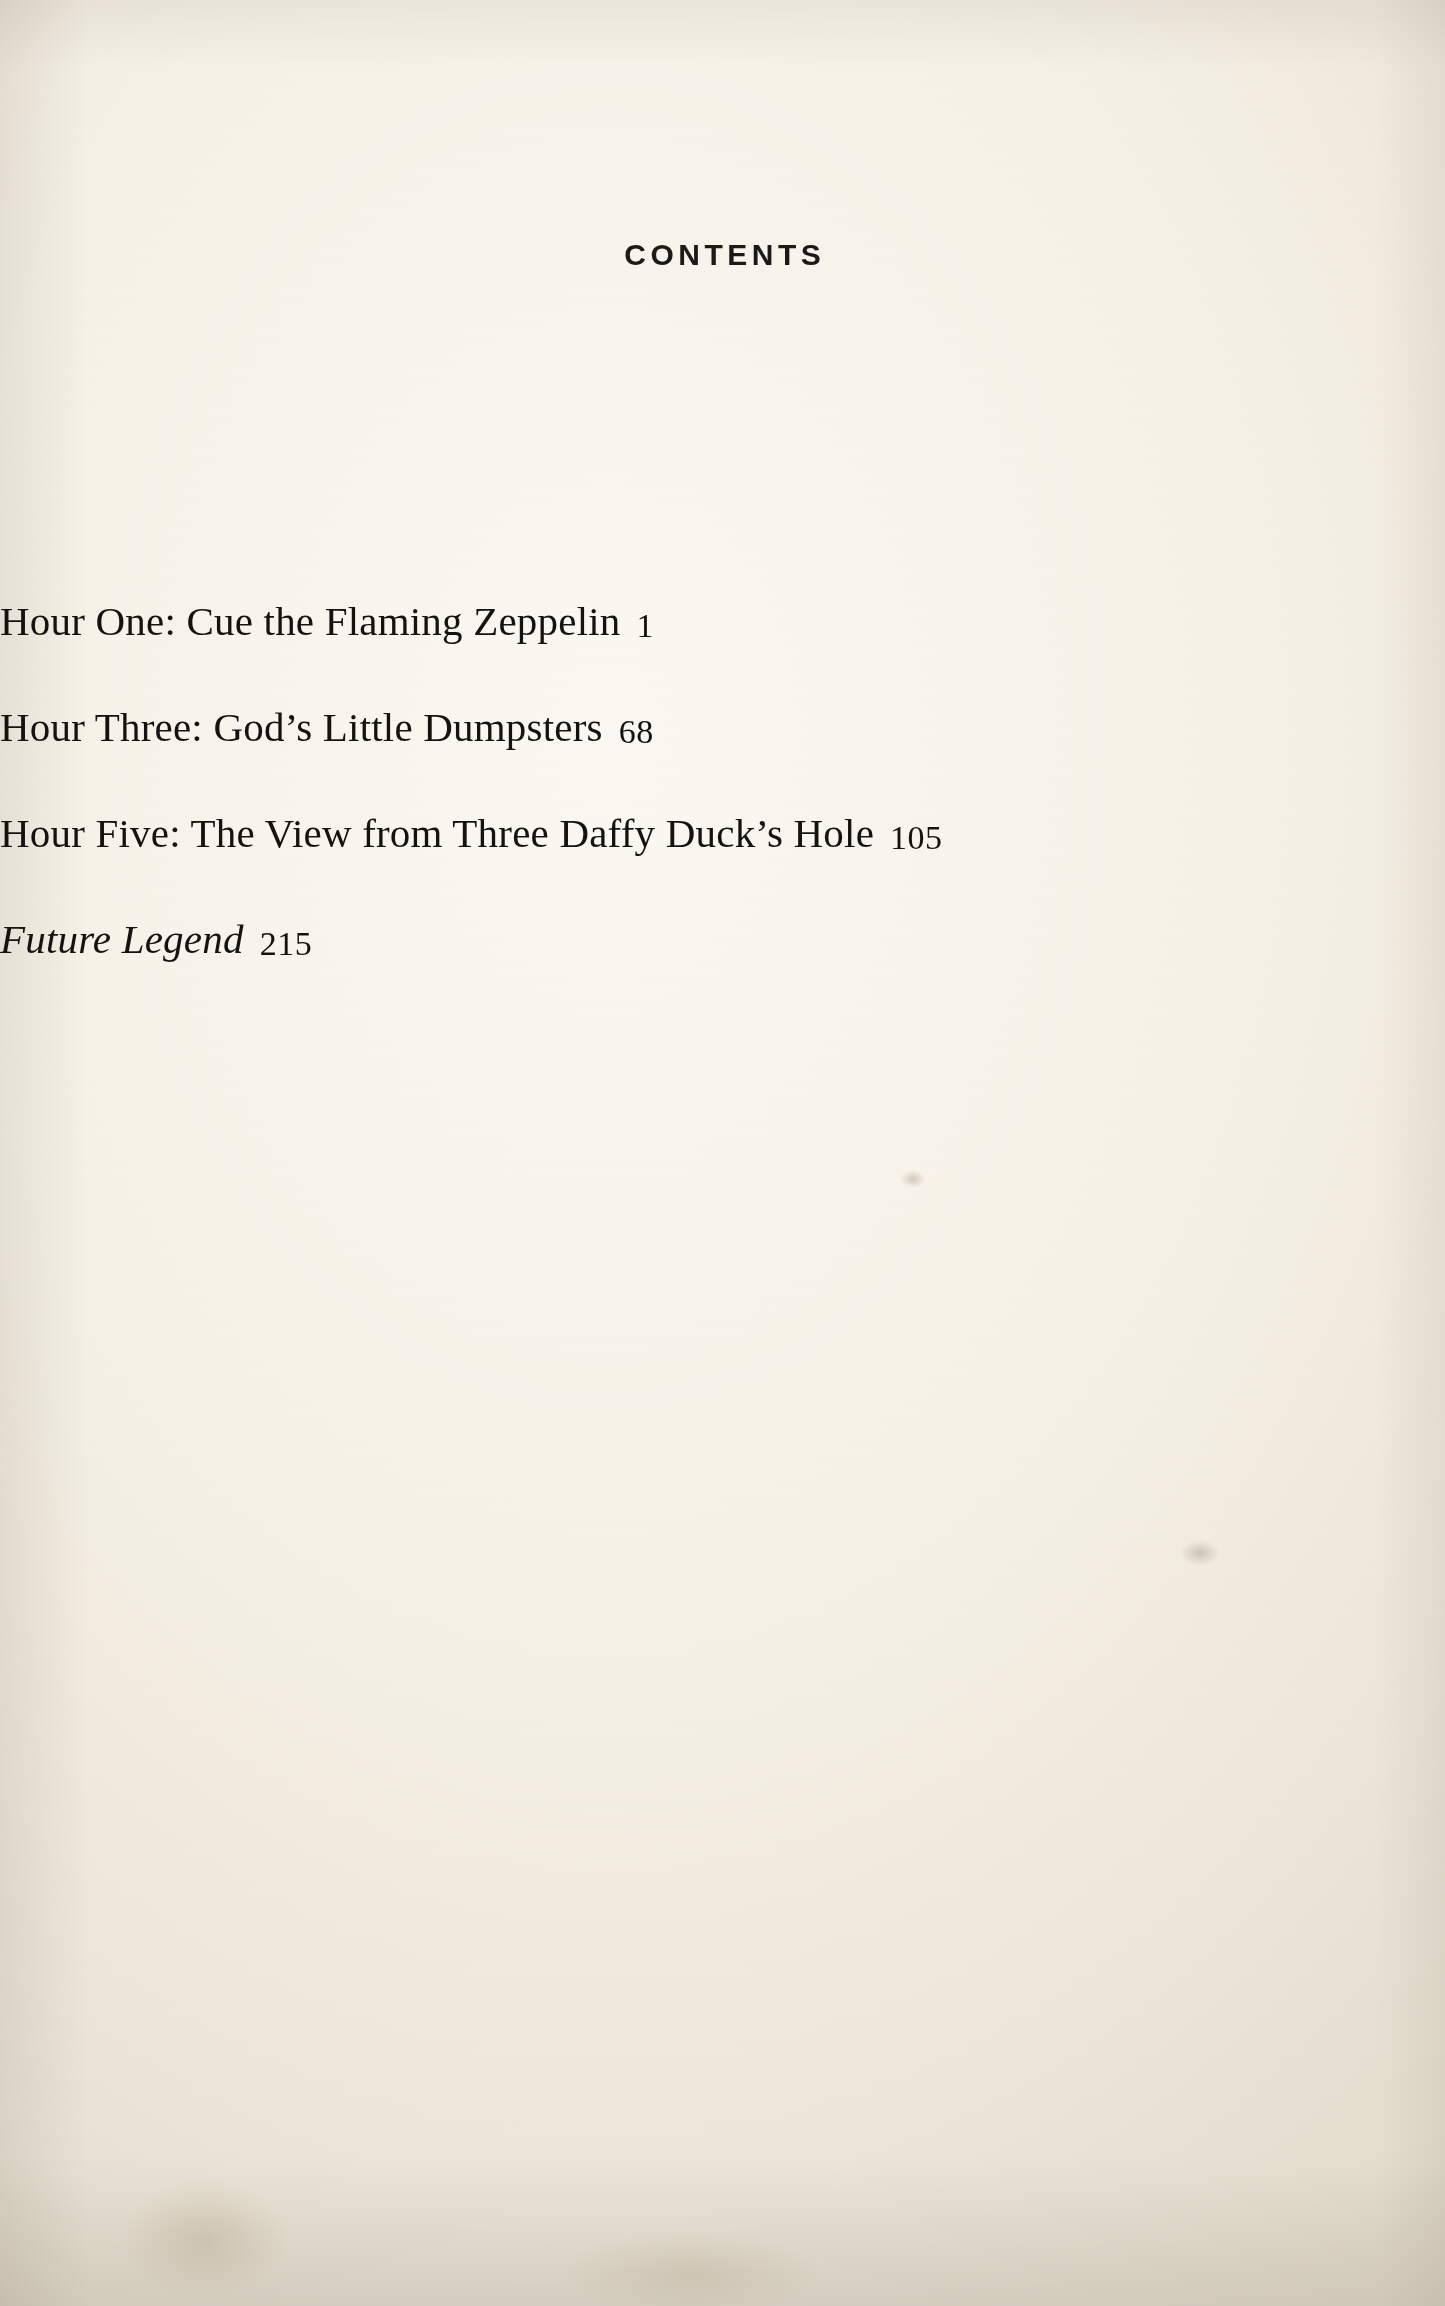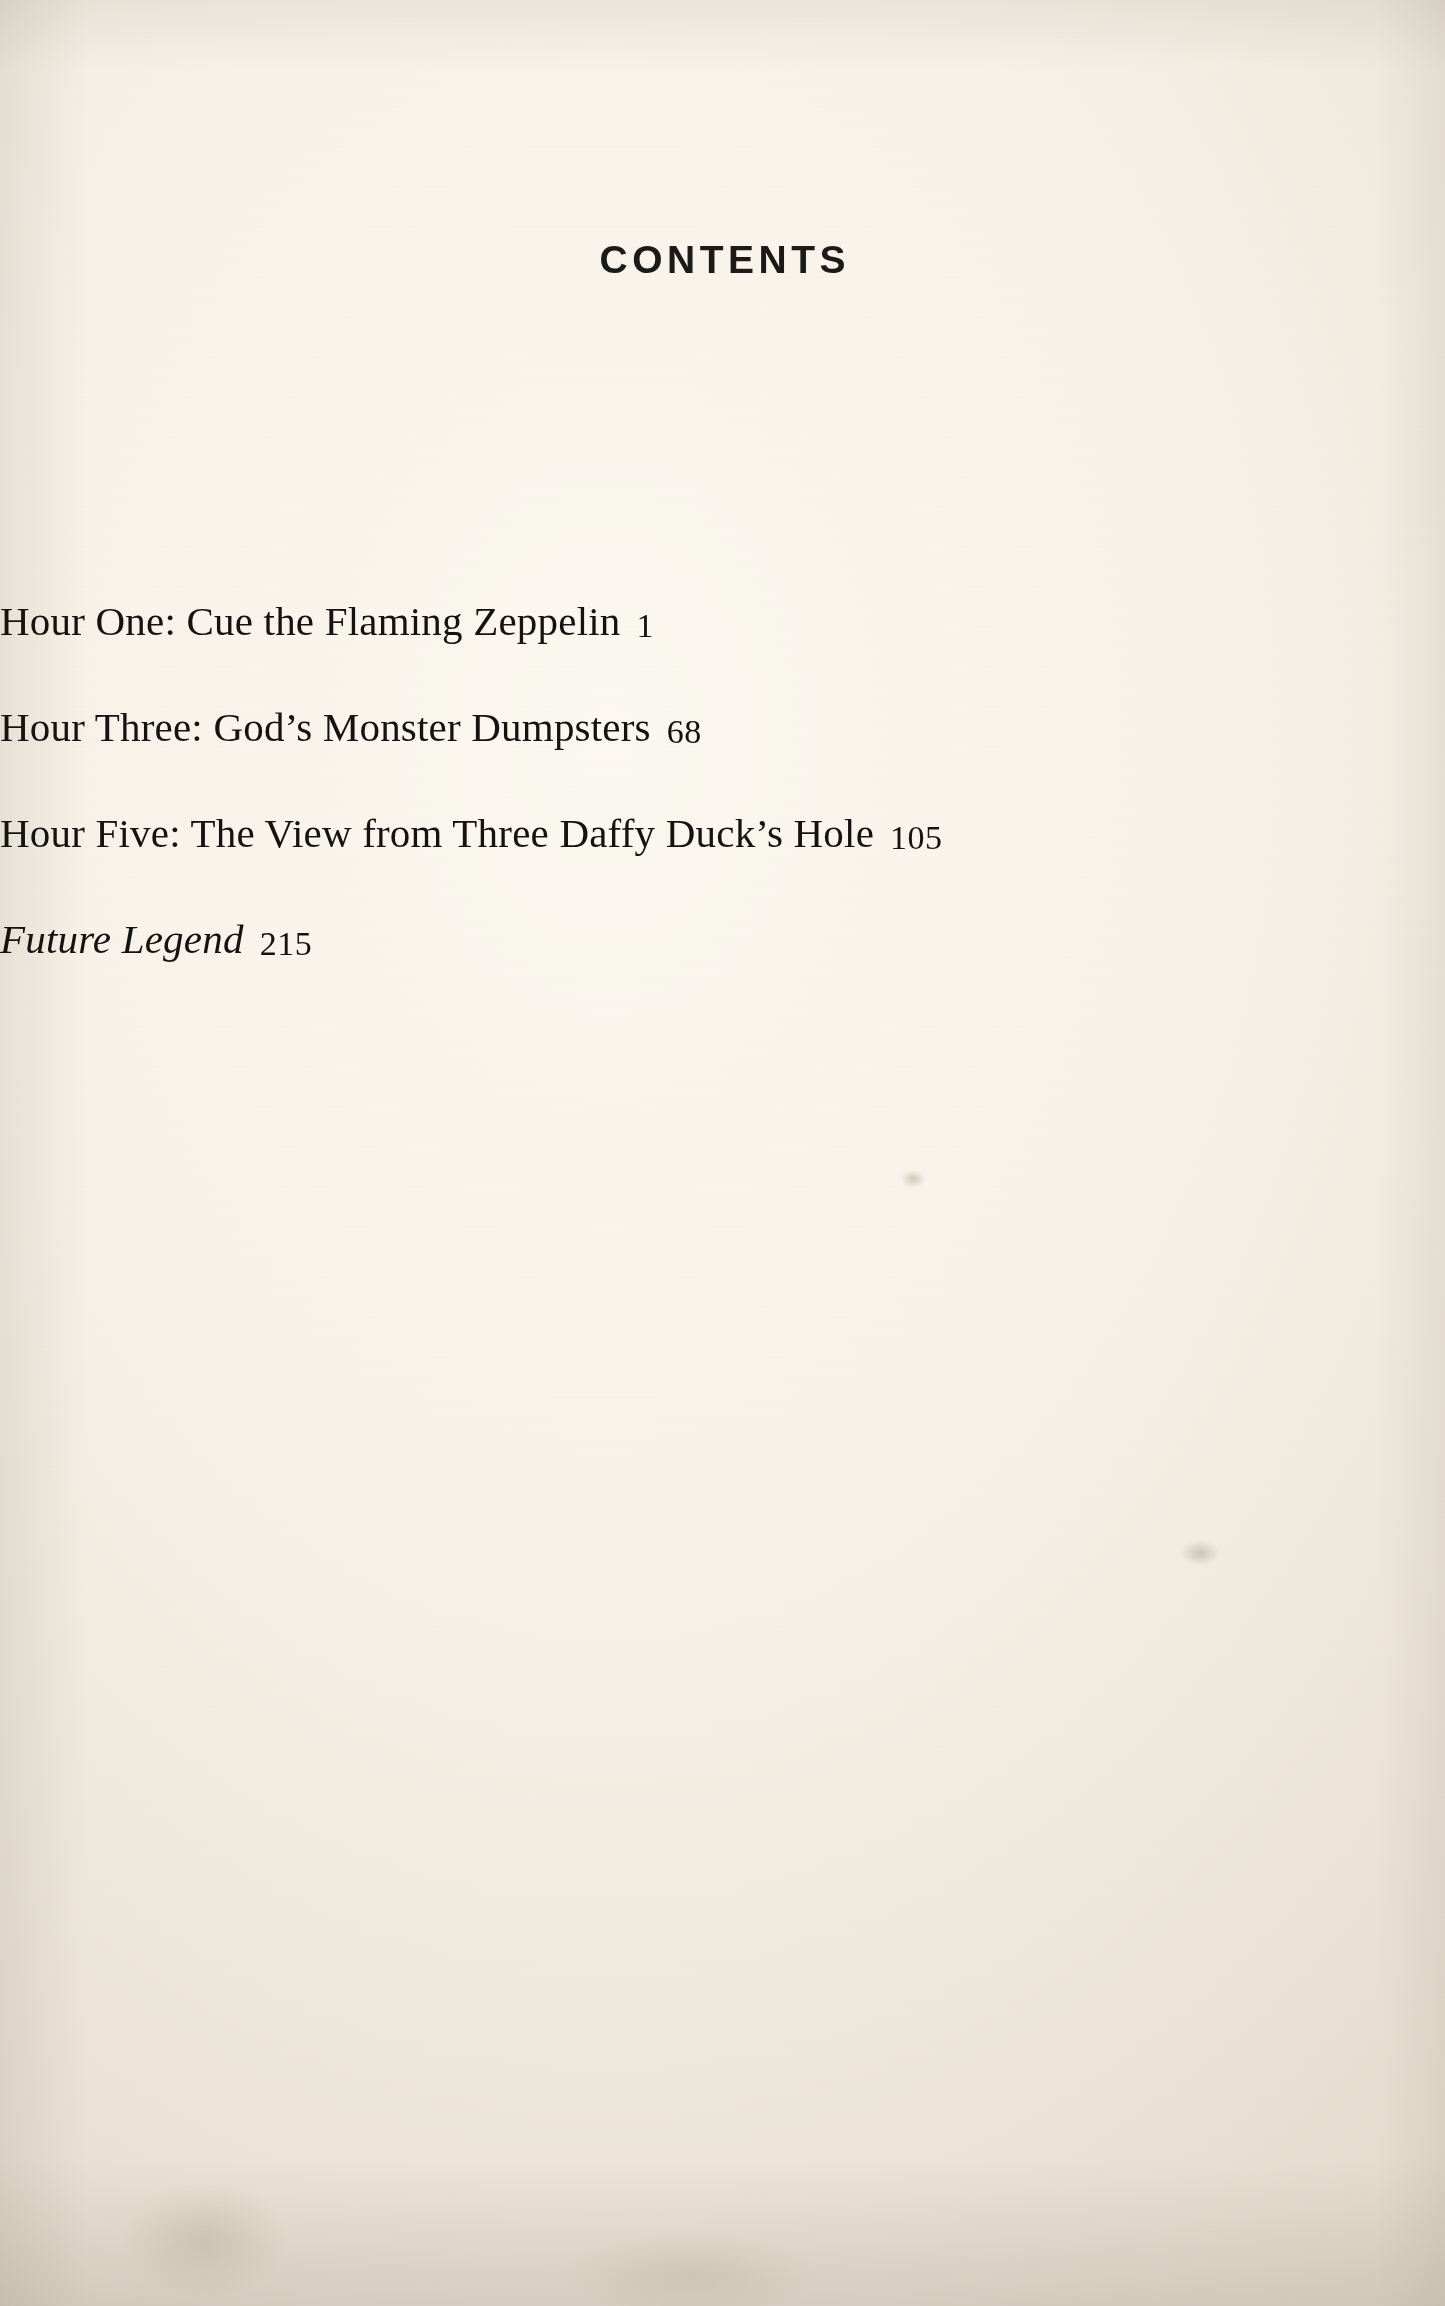--- a/index.html
+++ b/index.html
@@ -55,21 +55,21 @@
   }
 
   .toc-title {
     position: absolute;
     top: 238px;
     left: 0;
     width: 100%;
     text-align: center;
     font-family: "Liberation Sans", sans-serif;
     font-weight: bold;
-    font-size: 39px;
+    font-size: 30px;
     letter-spacing: 4.5px;
     color: #1c1a17;
     text-indent: 4.5px;
   }
 
   .toc-list {
     position: absolute;
     top: 600px;
     left: 0;
     width: 100%;
@@ -134,21 +134,21 @@
     <div class="toc-title">CONTENTS</div>
 
     <div class="toc-list">
 
       <div class="toc-entry">
         <span class="label">Hour One: Cue the Flaming Zeppelin</span><span class="page-num">1</span>
       </div>
 
 
       <div class="toc-entry">
-        <span class="label">Hour Three: God’s Monster Dumpsters</span><span class="page-num">68</span>
+        <span class="label">Hour Three: God’s Little Dumpsters</span><span class="page-num">68</span>
       </div>
 
 
       <div class="toc-entry">
         <span class="label">Hour Five: The View from Three Daffy Duck’s Hole</span><span class="page-num">105</span>
       </div>
 
       <div class="toc-entry italic">
         <span class="label">Future Legend</span><span class="page-num">215</span>
       </div>

